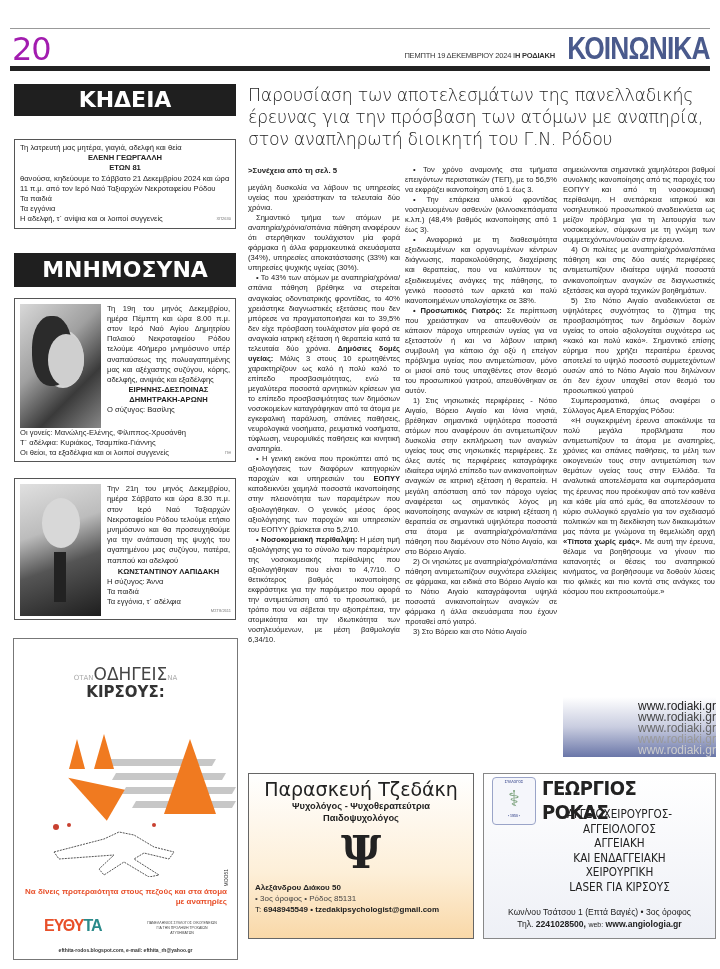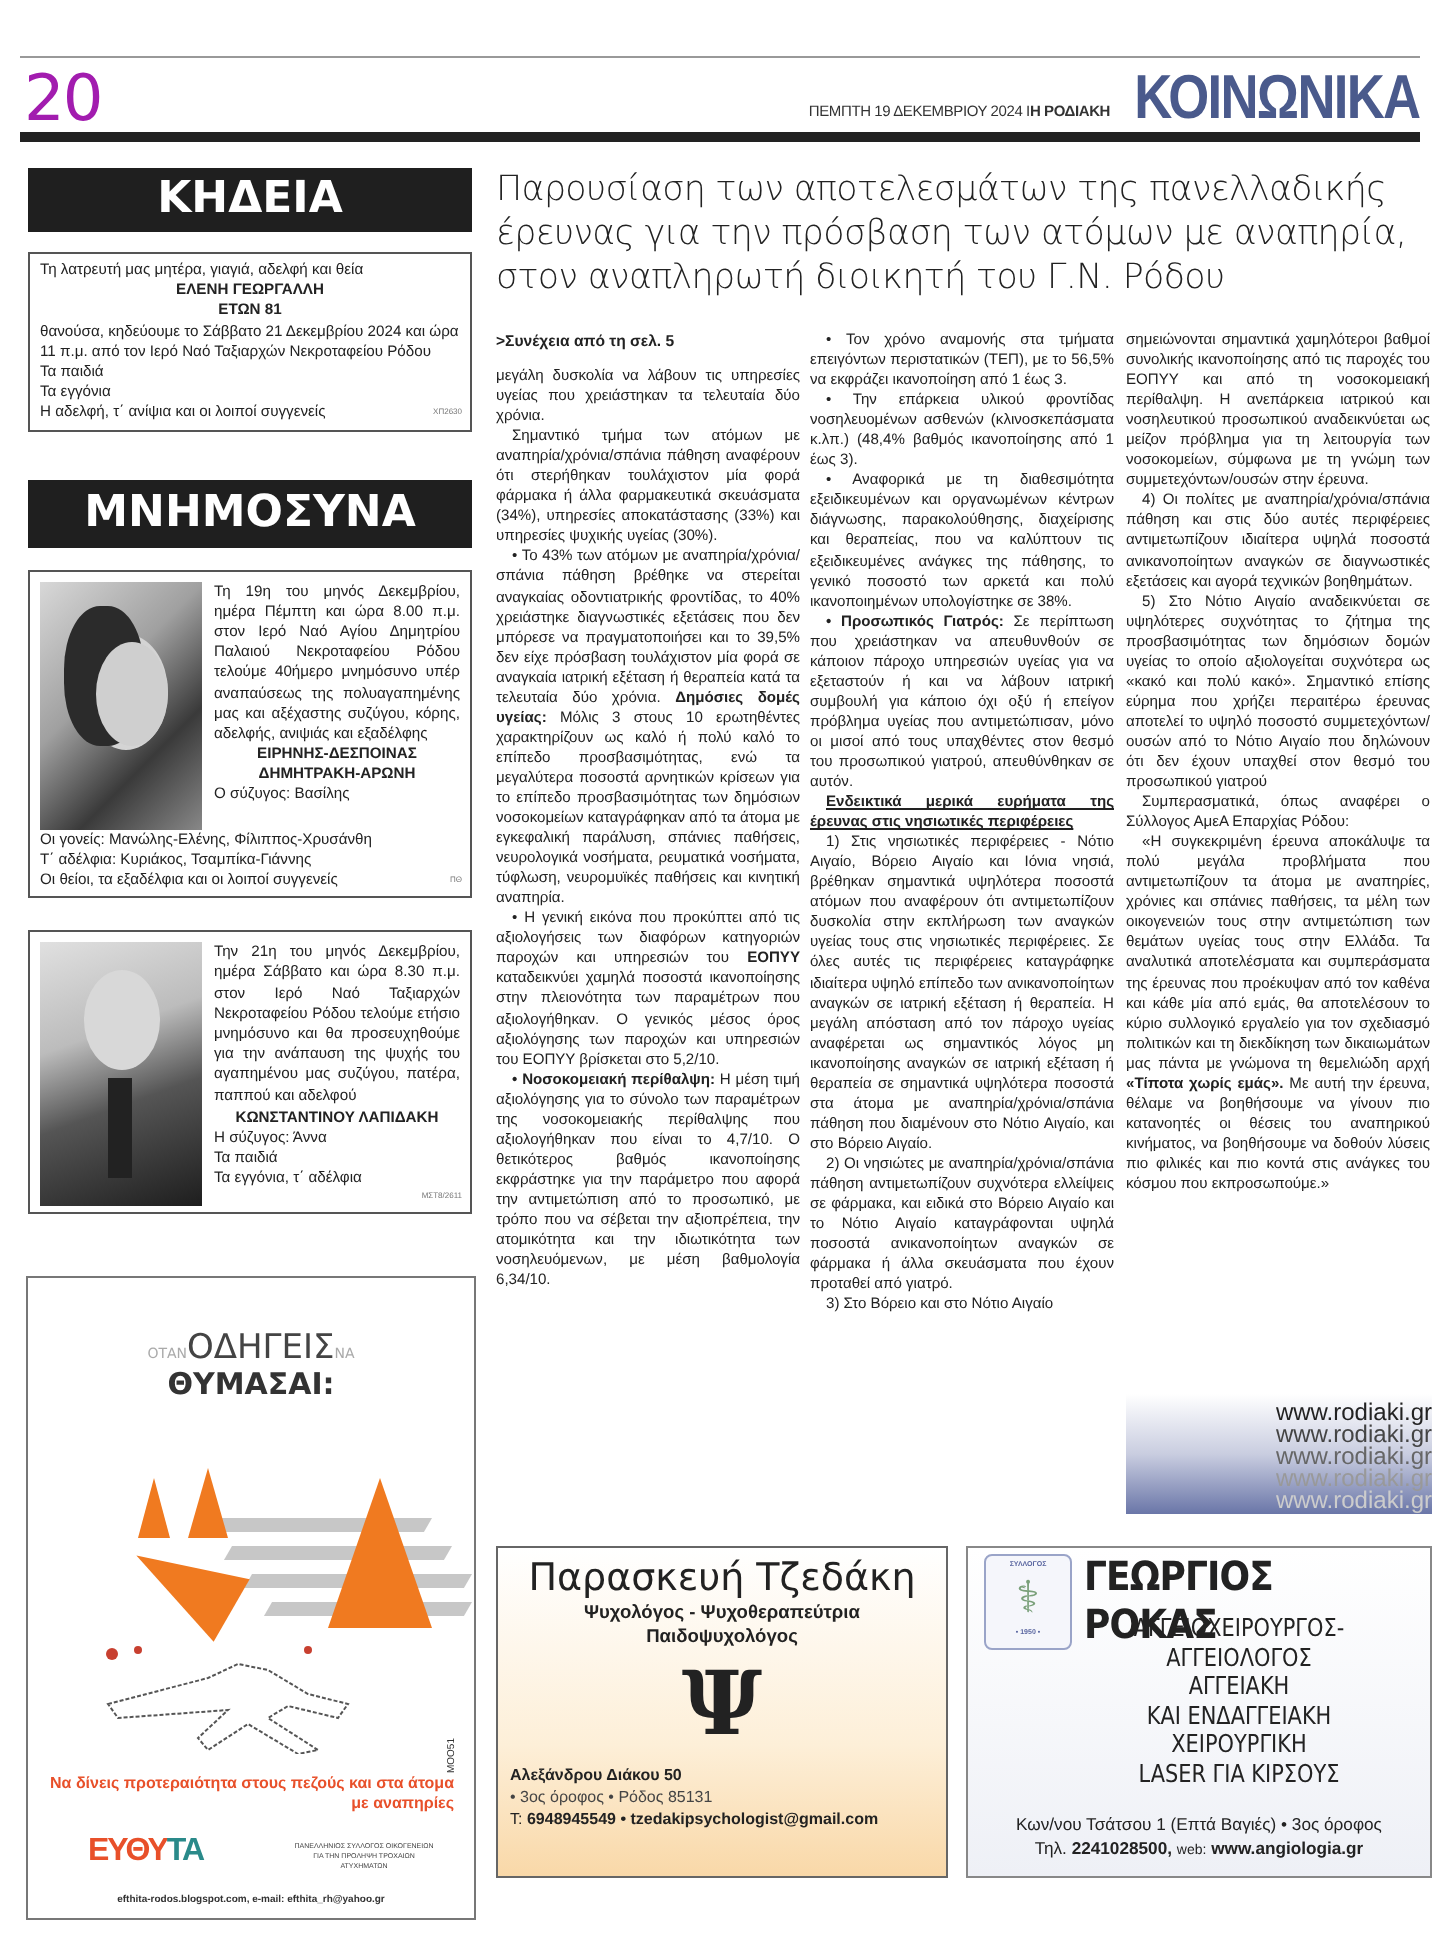--- a/index.html
+++ b/index.html
@@ -76,21 +76,21 @@
 <div class="topline"></div>
 <div class="hdr">
   <div class="pagenum">20</div>
   <div class="dateline"><span>ΠΕΜΠΤΗ 19 ΔΕΚΕΜΒΡΙΟΥ 2024 Ι</span><b>Η ΡΟΔΙΑΚΗ</b></div>
   <div class="section">ΚΟΙΝΩΝΙΚΑ</div>
 </div>
 <div class="hdrbar"></div>
 
 <div class="leftcol">
   <div class="bannerblk kideia">ΚΗΔΕΙΑ</div>
-  <div class="box" style="margin-top:10px">
+  <div class="box" style="margin-top:23px">
     <div>Τη λατρευτή μας μητέρα, γιαγιά, αδελφή και θεία</div>
     <div class="center-b">ΕΛΕΝΗ ΓΕΩΡΓΑΛΛΗ</div>
     <div class="center-b">ΕΤΩΝ 81</div>
     <div>θανούσα, κηδεύουμε το Σάββατο 21 Δεκεμβρίου 2024 και ώρα 11 π.μ. από τον Ιερό Ναό Ταξιαρχών Νεκροταφείου Ρόδου</div>
     <div>Τα παιδιά</div>
     <div>Τα εγγόνια</div>
     <div>Η αδελφή, τ΄ ανίψια και οι λοιποί συγγενείς</div>
     <span class="code">ΧΠ2630</span>
   </div>
 
@@ -129,21 +129,21 @@
         <div class="mtext">Τα παιδιά</div>
         <div class="mtext">Τα εγγόνια, τ΄ αδέλφια</div>
       </div>
     </div>
     <span class="code">ΜΣΤ8/2611</span>
   </div>
 </div>
 
 <div class="ad1">
   <div class="t1"><small>ΟΤΑΝ</small><span>ΟΔΗΓΕΙΣ</span><small>ΝΑ</small></div>
-  <div class="t2">ΘΥΜΑΣΑΙ:</div>
+  <div class="t2">ΚΙΡΣΟΥΣ:</div>
   <div class="stripe" style="left:90px;top:120px;width:110px"></div>
   <div class="stripe" style="left:100px;top:134px;width:110px"></div>
   <div class="stripe" style="left:110px;top:148px;width:110px"></div>
   <div class="stripe" style="left:120px;top:162px;width:100px"></div>
   <div class="cone" style="left:55px;top:100px;border-bottom-width:30px;border-left-width:8px;border-right-width:8px"></div>
   <div class="cone" style="left:80px;top:95px;border-bottom-width:35px;border-left-width:10px;border-right-width:10px"></div>
   <div class="cone" style="left:60px;top:125px;transform:rotate(-60deg)"></div>
   <div class="cone" style="left:150px;top:100px;border-bottom-width:75px;border-left-width:26px;border-right-width:26px"></div>
   <svg style="position:absolute;left:30px;top:178px" width="150" height="60">
       <path d="M10 35 L60 22 L75 15 L90 18 L110 30 L130 35 L125 42 L100 36 L90 42 L115 58 L105 60 L80 45 L60 58 L55 52 L70 38 L15 42 Z" fill="none" stroke="#555" stroke-dasharray="2,1" stroke-width="1"></path>
@@ -167,21 +167,20 @@
   <p><span>• Το 43% των ατόμων με αναπηρία/χρόνια/σπάνια πάθηση βρέθηκε να στερείται αναγκαίας οδοντιατρικής φροντίδας, το 40% χρειάστηκε διαγνωστικές εξετάσεις που δεν μπόρεσε να πραγματοποιήσει και το 39,5% δεν είχε πρόσβαση τουλάχιστον μία φορά σε αναγκαία ιατρική εξέταση ή θεραπεία κατά τα τελευταία δύο χρόνια.</span> <b>Δημόσιες δομές υγείας:</b> <span>Μόλις 3 στους 10 ερωτηθέντες χαρακτηρίζουν ως καλό ή πολύ καλό το επίπεδο προσβασιμότητας, ενώ τα μεγαλύτερα ποσοστά αρνητικών κρίσεων για το επίπεδο προσβασιμότητας των δημόσιων νοσοκομείων καταγράφηκαν από τα άτομα με εγκεφαλική παράλυση, σπάνιες παθήσεις, νευρολογικά νοσήματα, ρευματικά νοσήματα, τύφλωση, νευρομυϊκές παθήσεις και κινητική αναπηρία.</span></p>
   <p><span>• Η γενική εικόνα που προκύπτει από τις αξιολογήσεις των διαφόρων κατηγοριών παροχών και υπηρεσιών του</span> <b>ΕΟΠΥΥ</b> <span>καταδεικνύει χαμηλά ποσοστά ικανοποίησης στην πλειονότητα των παραμέτρων που αξιολογήθηκαν. Ο γενικός μέσος όρος αξιολόγησης των παροχών και υπηρεσιών του ΕΟΠΥΥ βρίσκεται στο 5,2/10.</span></p>
   <p><b>• Νοσοκομειακή περίθαλψη:</b> <span>Η μέση τιμή αξιολόγησης για το σύνολο των παραμέτρων της νοσοκομειακής περίθαλψης που αξιολογήθηκαν που είναι το 4,7/10. Ο θετικότερος βαθμός ικανοποίησης εκφράστηκε για την παράμετρο που αφορά την αντιμετώπιση από το προσωπικό, με τρόπο που να σέβεται την αξιοπρέπεια, την ατομικότητα και την ιδιωτικότητα των νοσηλευόμενων, με μέση βαθμολογία 6,34/10.</span></p>
 </div>
 
 <div class="col col2">
   <p>• Τον χρόνο αναμονής στα τμήματα επειγόντων περιστατικών (ΤΕΠ), με το 56,5% να εκφράζει ικανοποίηση από 1 έως 3.</p>
   <p>• Την επάρκεια υλικού φροντίδας νοσηλευομένων ασθενών (κλινοσκεπάσματα κ.λπ.) (48,4% βαθμός ικανοποίησης από 1 έως 3).</p>
   <p>• Αναφορικά με τη διαθεσιμότητα εξειδικευμένων και οργανωμένων κέντρων διάγνωσης, παρακολούθησης, διαχείρισης και θεραπείας, που να καλύπτουν τις εξειδικευμένες ανάγκες της πάθησης, το γενικό ποσοστό των αρκετά και πολύ ικανοποιημένων υπολογίστηκε σε 38%.</p>
   <p><b>• Προσωπικός Γιατρός:</b> <span>Σε περίπτωση που χρειάστηκαν να απευθυνθούν σε κάποιον πάροχο υπηρεσιών υγείας για να εξεταστούν ή και να λάβουν ιατρική συμβουλή για κάποιο όχι οξύ ή επείγον πρόβλημα υγείας που αντιμετώπισαν, μόνο οι μισοί από τους υπαχθέντες στον θεσμό του προσωπικού γιατρού, απευθύνθηκαν σε αυτόν.</span></p>
-  <p class="ul">Ενδεικτικά μερικά ευρήματα της έρευνας στις νησιωτικές περιφέρειες</p>
   <p>1) Στις νησιωτικές περιφέρειες - Νότιο Αιγαίο, Βόρειο Αιγαίο και Ιόνια νησιά, βρέθηκαν σημαντικά υψηλότερα ποσοστά ατόμων που αναφέρουν ότι αντιμετωπίζουν δυσκολία στην εκπλήρωση των αναγκών υγείας τους στις νησιωτικές περιφέρειες. Σε όλες αυτές τις περιφέρειες καταγράφηκε ιδιαίτερα υψηλό επίπεδο των ανικανοποίητων αναγκών σε ιατρική εξέταση ή θεραπεία. Η μεγάλη απόσταση από τον πάροχο υγείας αναφέρεται ως σημαντικός λόγος μη ικανοποίησης αναγκών σε ιατρική εξέταση ή θεραπεία σε σημαντικά υψηλότερα ποσοστά στα άτομα με αναπηρία/χρόνια/σπάνια πάθηση που διαμένουν στο Νότιο Αιγαίο, και στο Βόρειο Αιγαίο.</p>
   <p>2) Οι νησιώτες με αναπηρία/χρόνια/σπάνια πάθηση αντιμετωπίζουν συχνότερα ελλείψεις σε φάρμακα, και ειδικά στο Βόρειο Αιγαίο και το Νότιο Αιγαίο καταγράφονται υψηλά ποσοστά ανικανοποίητων αναγκών σε φάρμακα ή άλλα σκευάσματα που έχουν προταθεί από γιατρό.</p>
   <p>3) Στο Βόρειο και στο Νότιο Αιγαίο</p>
 </div>
 
 <div class="col col3">
   <p style="text-indent:0">σημειώνονται σημαντικά χαμηλότεροι βαθμοί συνολικής ικανοποίησης από τις παροχές του ΕΟΠΥΥ και από τη νοσοκομειακή περίθαλψη. Η ανεπάρκεια ιατρικού και νοσηλευτικού προσωπικού αναδεικνύεται ως μείζον πρόβλημα για τη λειτουργία των νοσοκομείων, σύμφωνα με τη γνώμη των συμμετεχόντων/ουσών στην έρευνα.</p>
   <p>4) Οι πολίτες με αναπηρία/χρόνια/σπάνια πάθηση και στις δύο αυτές περιφέρειες αντιμετωπίζουν ιδιαίτερα υψηλά ποσοστά ανικανοποίητων αναγκών σε διαγνωστικές εξετάσεις και αγορά τεχνικών βοηθημάτων.</p>
   <p>5) Στο Νότιο Αιγαίο αναδεικνύεται σε υψηλότερες συχνότητας το ζήτημα της προσβασιμότητας των δημόσιων δομών υγείας το οποίο αξιολογείται συχνότερα ως «κακό και πολύ κακό». Σημαντικό επίσης εύρημα που χρήζει περαιτέρω έρευνας αποτελεί το υψηλό ποσοστό συμμετεχόντων/ουσών από το Νότιο Αιγαίο που δηλώνουν ότι δεν έχουν υπαχθεί στον θεσμό του προσωπικού γιατρού</p>
   <p>Συμπερασματικά, όπως αναφέρει ο Σύλλογος ΑμεΑ Επαρχίας Ρόδου:</p>

